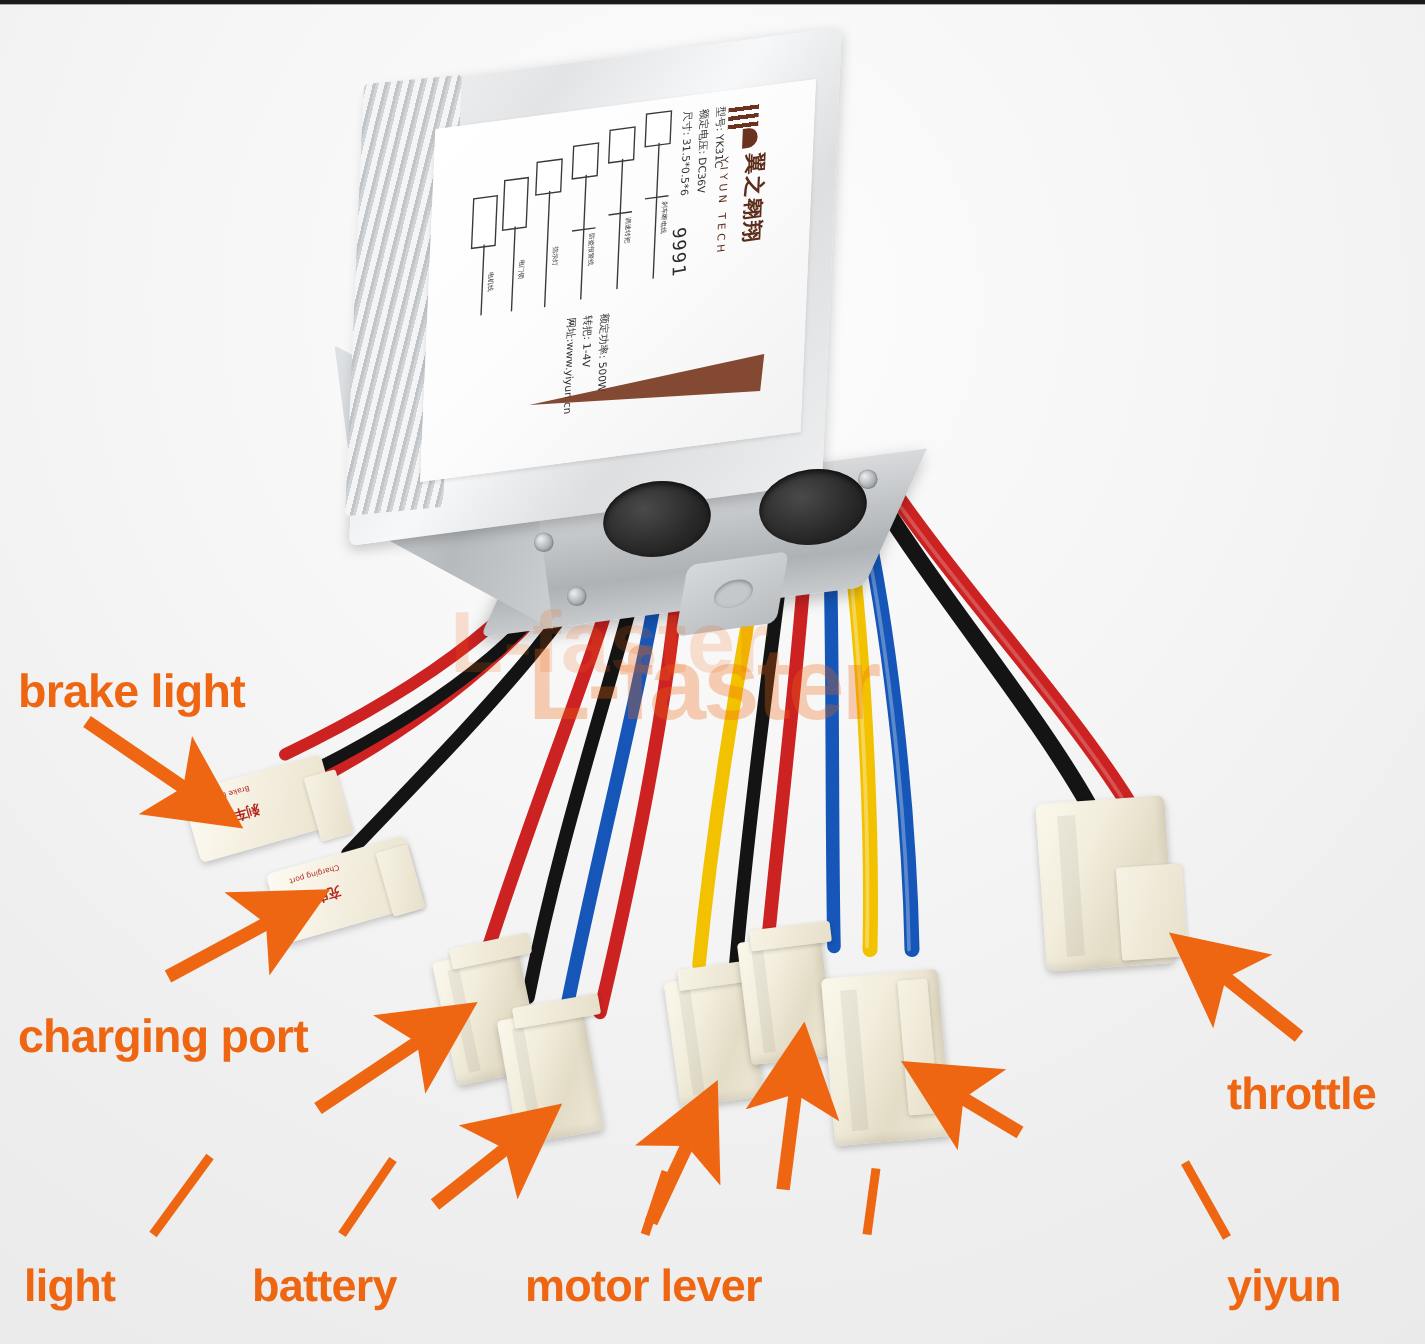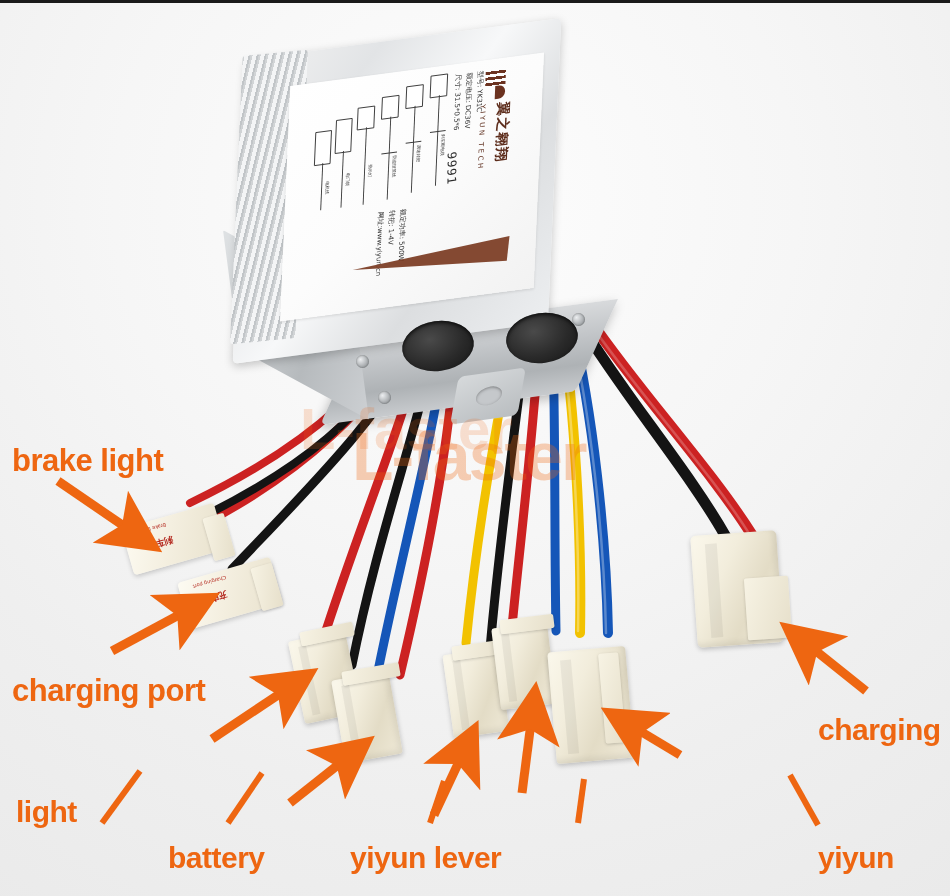--- a/index.html
+++ b/index.html
@@ -425,18 +425,18 @@
       <line x1="102" y1="820" x2="140" y2="768"></line>
       <line x1="228" y1="820" x2="262" y2="770"></line>
       <line x1="430" y1="820" x2="444" y2="778"></line>
       <line x1="578" y1="820" x2="584" y2="776"></line>
       <line x1="818" y1="822" x2="790" y2="772"></line>
     </g>
   </svg>
 
   <div class="anno anno-lg" style="left:12px;top:440px">brake light</div>
   <div class="anno anno-lg" style="left:12px;top:670px">charging port</div>
-  <div class="anno anno-md" style="left:16px;top:792px">light</div>
+  <div class="anno anno-md" style="left:16px;top:838px">light</div>
   <div class="anno anno-md" style="left:168px;top:838px">battery</div>
-  <div class="anno anno-md" style="left:350px;top:838px">yiyun lever</div>
+  <div class="anno anno-md" style="left:350px;top:838px">motor lever</div>
   <div class="anno anno-md" style="left:818px;top:838px">yiyun</div>
-  <div class="anno anno-md" style="left:818px;top:710px">charging</div>
+  <div class="anno anno-md" style="left:818px;top:710px">throttle</div>
 </div>
 
 </body></html>

